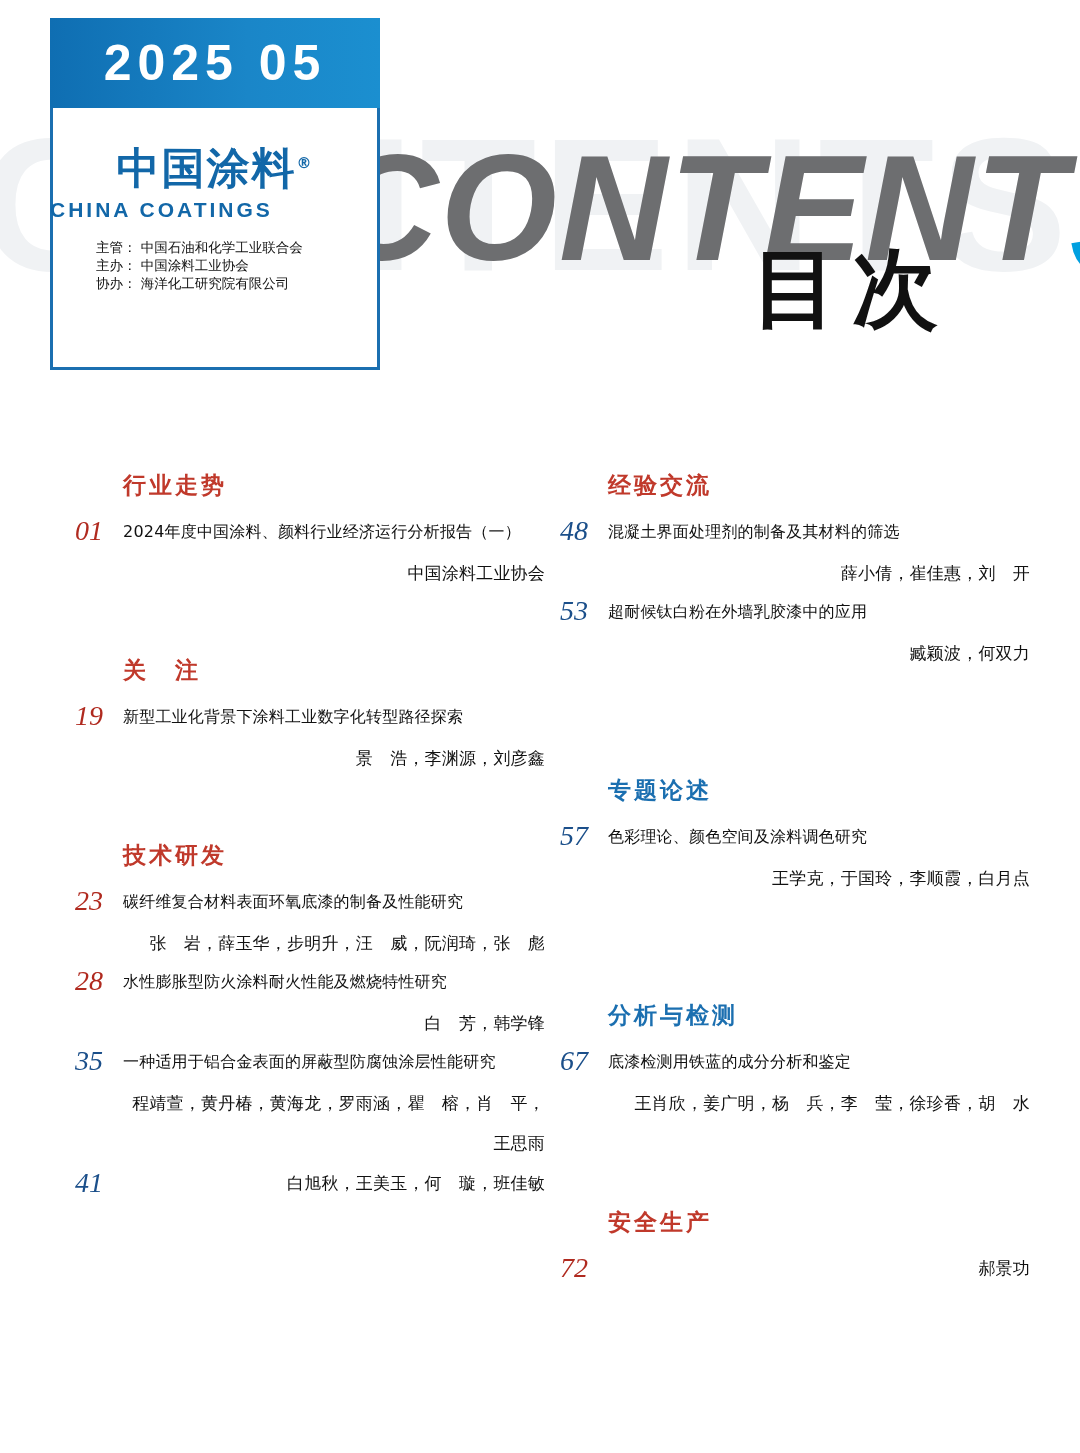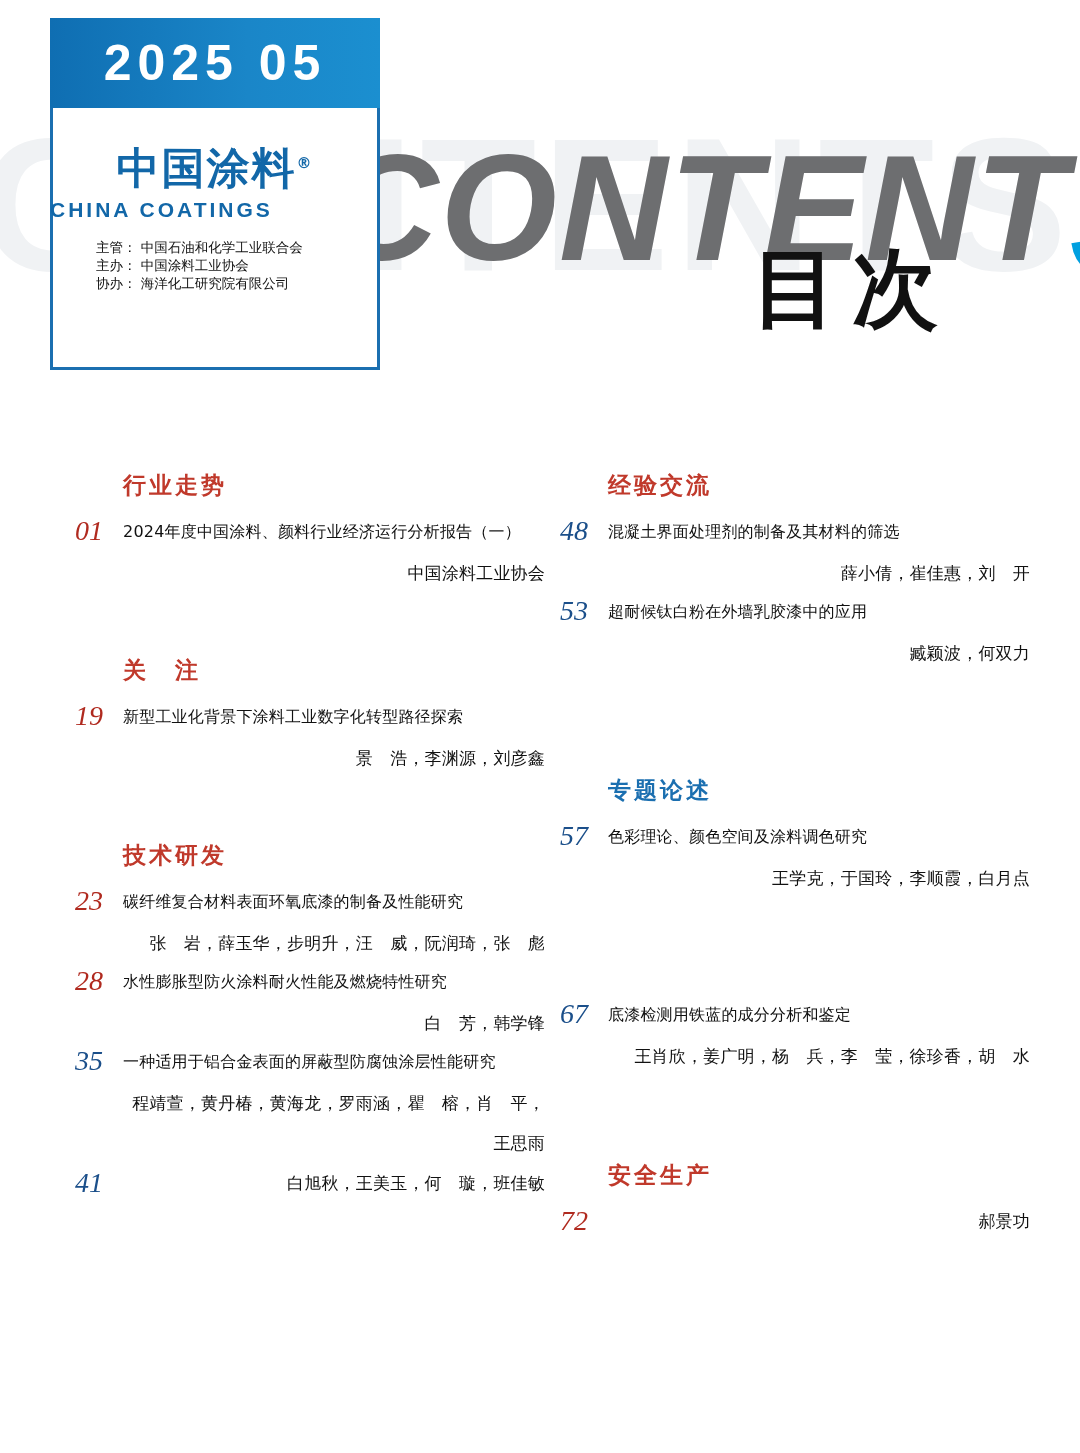--- a/index.html
+++ b/index.html
@@ -327,20 +327,21 @@
         <div class="page-num">57</div>
         <div class="entry-title">色彩理论、颜色空间及涂料调色研究</div>
         <div class="entry-authors">王学克，于国玲，李顺霞，白月点</div>
       </div>
     </div>
 
     <div class="gap-lg"></div>
     <div class="gap-md"></div>
 
     <div class="section">
+      <div class="section-title blue">分析与检测</div>
       <div class="entry">
         <div class="page-num">67</div>
         <div class="entry-title">底漆检测用铁蓝的成分分析和鉴定</div>
         <div class="entry-authors">王肖欣，姜广明，杨　兵，李　莹，徐珍香，胡　水</div>
       </div>
     </div>
 
     <div class="gap-lg"></div>
     <div class="gap-sm"></div>
 

